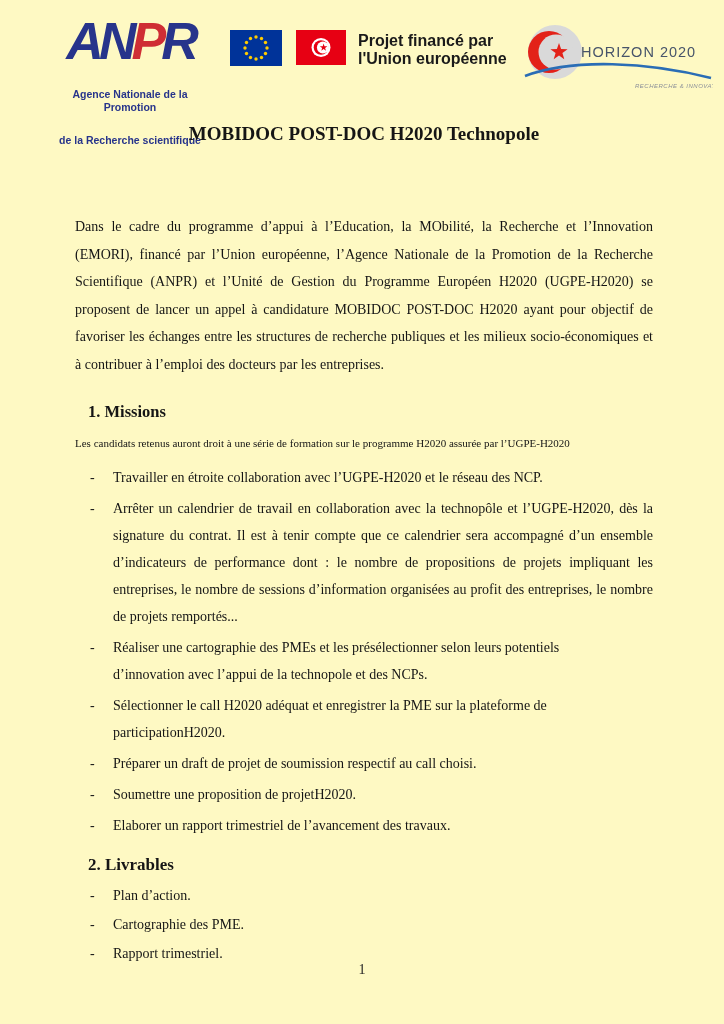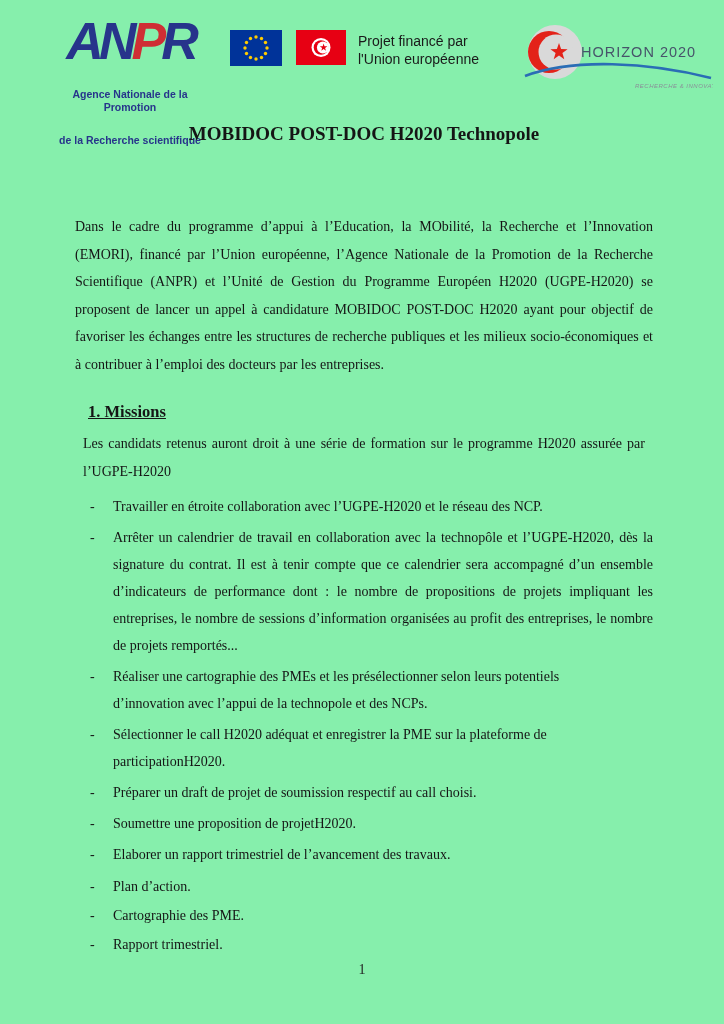--- a/index.html
+++ b/index.html
@@ -1,41 +1,41 @@
 <!DOCTYPE html>
 <html><head>
 <meta charset="utf-8">
 <style>
   html,body{margin:0;padding:0;background:#ffffff;}
   .page{
-    position:relative;width:724px;height:1024px;background:#86efac;overflow:hidden;
+    position:relative;width:724px;height:1024px;background:#fef9c3;overflow:hidden;
     font-family:"Liberation Serif","DejaVu Serif",serif;color:#151515;
   }
   
   .doc-header{position:absolute;top:14px;left:45px;width:660px;height:96px;}
   .anpr{position:absolute;left:0;top:0;width:170px;text-align:center;
         font-family:"Liberation Sans","DejaVu Sans",sans-serif;}
   .anpr-acronym{font-weight:bold;font-style:italic;font-size:52px;line-height:54px;
         letter-spacing:-5px;white-space:nowrap;}
   .c-navy{color:#27348b;} .c-red{color:#cf2e34;}
   .anpr-sub{font-size:10.5px;font-weight:bold;color:#27348b;line-height:13px;margin-top:20px;}
   .flags{position:absolute;left:185px;top:16px;display:flex;gap:14px;align-items:flex-start;}
   .flag{display:block;}
   .funding{position:absolute;left:313px;top:18px;
         font-family:"Liberation Sans","DejaVu Sans",sans-serif;
-        font-size:14px;font-weight:normal;line-height:18px;color:#1a1a1a;}
+        font-size:16px;font-weight:bold;line-height:18px;color:#1a1a1a;}
   .horizon{position:absolute;left:478px;top:4px;}
   
   .doc-body{position:absolute;top:106px;left:75px;width:578px;}
   h1.t1{margin:4px 0 0;font-size:16.5px;font-weight:bold;text-align:center;}
   h2.t2{margin:17px 0 0;font-size:19px;font-weight:bold;text-align:center;}
   p.intro{margin:68px 0 0;font-size:14px;line-height:27.5px;text-align:justify;}
-  h3.sect{margin:24px 0 8px 13px;font-size:16.5px;font-weight:bold;text-decoration:underline;}
+  h3.sect{margin:24px 0 8px 13px;font-size:16.5px;font-weight:bold;}
   h3.sect2{margin:16px 0 8px 13px;font-size:17px;font-weight:bold;}
-  p.para{margin:8px;font-size:14px;line-height:27.5px;text-align:justify;}
+  p.para{margin:0;font-size:11px;line-height:27.5px;text-align:justify;}
   p.para + p.para{margin-top:2px;}
   ul.bullets{list-style:none;margin:6px 0 0;padding:0;}
   ul.bullets li{position:relative;padding-left:38px;font-size:14px;line-height:27px;
         margin-bottom:4px;text-align:justify;}
   ul.bullets li .marker{position:absolute;left:15px;top:0;}
   ul.bullets li.narrow{text-align:left;}
   ul.bullets li.narrow .bt{display:block;text-align:left;}
   li.w505 .bt{max-width:505px;}
   li.w488 .bt{max-width:488px;}
   ul.bullets.liv li{line-height:26px;margin-bottom:3px;text-align:left;}
@@ -134,20 +134,21 @@
           <span class="bt">Soumettre une proposition de projetH2020.</span>
         </li>
         <li class="narrow">
           <span class="marker">-</span>
           <span class="bt">Elaborer un rapport trimestriel de l’avancement des travaux.</span>
         </li>
       </ul>
     </section>
 
     <section>
+      <h3 class="sect2">2. Livrables</h3>
       <ul class="bullets liv">
         <li>
           <span class="marker">-</span>
           <span class="bt">Plan d’action.</span>
         </li>
         <li>
           <span class="marker">-</span>
           <span class="bt">Cartographie des PME.</span>
         </li>
         <li>

